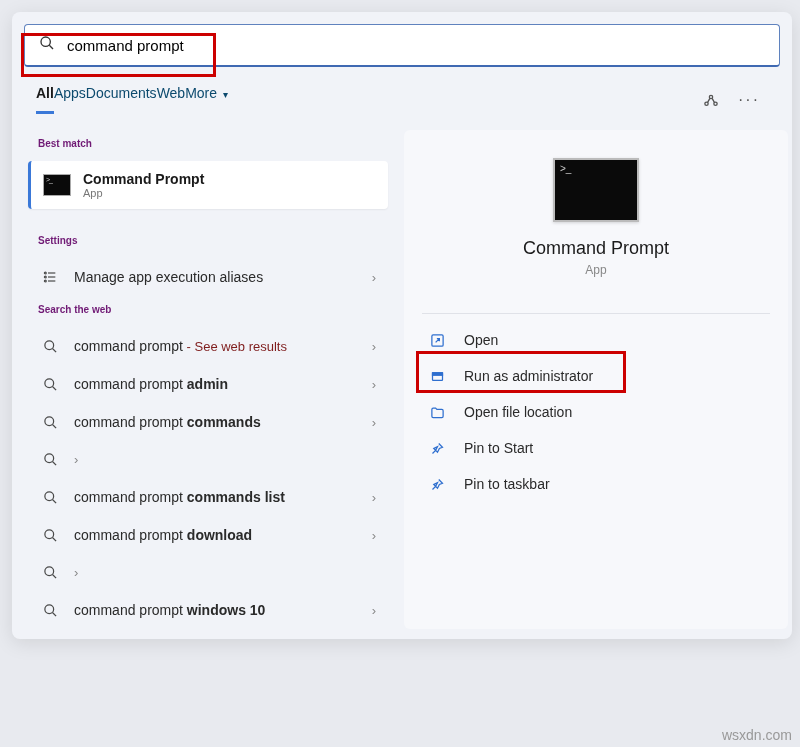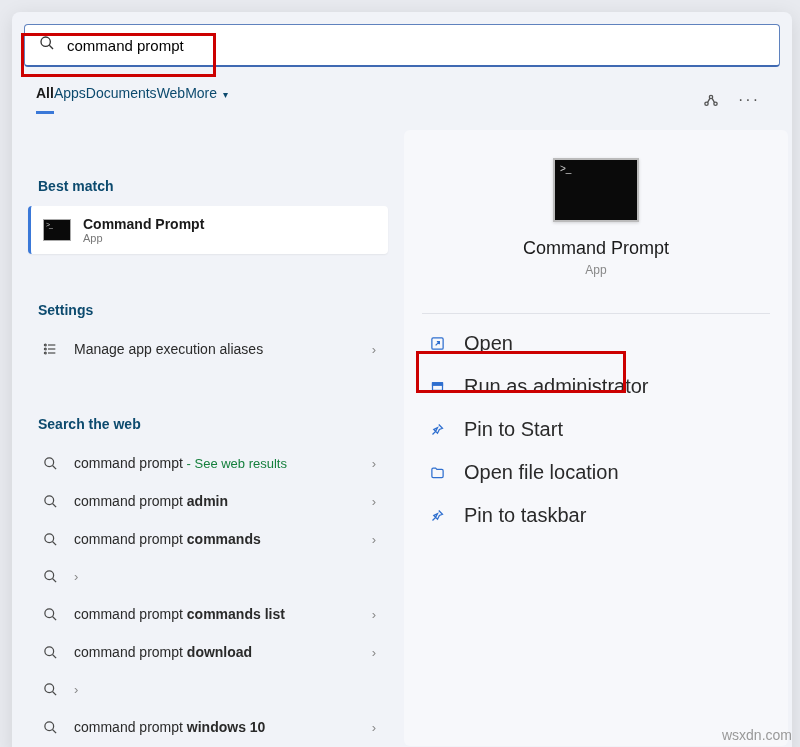--- a/index.html
+++ b/index.html
@@ -16,45 +16,45 @@
     .tab.active { color: #1a1a1a; font-weight: 600; border-bottom: 3px solid #3a78d8; }
     .tab .chev { font-size: 10px; margin-left: 2px; }
     .tabs-spacer { flex: 1; }
     .tabs-right { display: flex; align-items: center; gap: 18px; padding-right: 8px; color: #555; }
     .share-icon svg { display: block; }
 
     .content { display: flex; gap: 16px; padding: 16px 4px 10px 16px; }
     .left { width: 360px; }
     .right { flex: 1; background: #f7f8fb; border-radius: 6px; padding: 28px 18px 18px 18px; }
 
-    .section-head { font-size: 14px; font-weight: 600; color: #0c4a6e; padding: 8px 10px 12px 10px; margin-top: 40px; }
+    .section-head { font-size: 10px; font-weight: 600; color: #701a75; padding: 8px 10px 12px 10px; }
 
     .best-card { background: #fff; border-radius: 4px; border-left: 3px solid #3a78d8; display: flex; align-items: center; padding: 10px 12px; box-shadow: 0 1px 2px rgba(0,0,0,0.06); margin-bottom: 18px; }
     .cmd-thumb { width: 28px; height: 22px; background: #0a0a0a; border: 1px solid #aaa; margin-right: 12px; position: relative; }
     .cmd-thumb::after { content: '>_'; color: #ccc; font-size: 7px; position: absolute; top: 1px; left: 2px; letter-spacing: -1px; }
     .bc-title { font-size: 14px; font-weight: 600; color: #1a1a1a; }
     .bc-sub { font-size: 11px; color: #777; }
 
     .row { display: flex; align-items: center; padding: 11px 12px; cursor: pointer; border-radius: 4px; }
     .row .ricon { width: 20px; margin-right: 14px; color: #4a4a4a; display: flex; justify-content: center; }
     .row .rtext { flex: 1; font-size: 14px; color: #2a2a2a; }
     .row .rtext .bold { font-weight: 600; }
-    .row .rhint { font-size: 13px; color: #15803d; }
+    .row .rhint { font-size: 13px; color: #7f1d1d; }
     .row .rchev { color: #888; font-size: 13px; }
 
     .preview-head { display: flex; flex-direction: column; align-items: center; margin-bottom: 36px; }
     .big-thumb { width: 86px; height: 64px; background: #0a0a0a; border: 2px solid #bbb; box-shadow: 0 1px 3px rgba(0,0,0,0.15); margin-bottom: 16px; position: relative; }
     .big-thumb::after { content: '>_'; color: #ccc; font-size: 10px; position: absolute; top: 3px; left: 5px; }
     .preview-title { font-size: 18px; color: #1a1a1a; margin-bottom: 4px; }
     .preview-sub { font-size: 12px; color: #888; }
 
     .action-wrap { position: relative; }
     .action { display: flex; align-items: center; padding: 10px 8px; cursor: pointer; border-radius: 4px; }
     .action .aicon { width: 18px; margin-right: 16px; color: #2f6fcf; display: flex; }
-    .action .atext { font-size: 20px; color: #2a2a2a; }
+    .action .atext { font-size: 14px; color: #2a2a2a; }
     .action-annot { position: absolute; top: 29px; left: -6px; width: 210px; height: 42px; border: 3px solid #cc0000; pointer-events: none; }
     .divider { border-top: 1px solid #e0e2e8; margin: 4px 0 8px 0; }
 
     .watermark { position: fixed; bottom: 4px; right: 8px; font-size: 14px; color: #999; }
   </style>
 </head>
 <body>
 
 <div class="window">
 
@@ -223,32 +223,32 @@
               <svg width="15" height="15" viewBox="0 0 24 24" fill="none" stroke="currentColor" stroke-width="2">
                 <rect x="4" y="6" width="16" height="12" rx="1"></rect>
                 <rect x="4" y="6" width="16" height="4" fill="currentColor"></rect>
               </svg>
             </span>
           <span class="atext">Run as administrator</span>
         </div>
         <div class="action">
           <span class="aicon">
               <svg width="15" height="15" viewBox="0 0 24 24" fill="none" stroke="currentColor" stroke-width="2">
+                <path d="M3 7 L3 18 Q3 20 5 20 L19 20 Q21 20 21 18 L21 9 Q21 7 19 7 L11 7 L9 5 L5 5 Q3 5 3 7 Z"></path>
+              </svg>
+            </span>
+          <span class="atext">Open file location</span>
+        </div>
+        <div class="action">
+          <span class="aicon">
+              <svg width="15" height="15" viewBox="0 0 24 24" fill="none" stroke="currentColor" stroke-width="2">
                 <path d="M14 4 L20 10 L15 12 L12 18 L9 15 L4 20 M9 15 L6 12 L12 9 Z"></path>
               </svg>
             </span>
           <span class="atext">Pin to Start</span>
-        </div>
-        <div class="action">
-          <span class="aicon">
-              <svg width="15" height="15" viewBox="0 0 24 24" fill="none" stroke="currentColor" stroke-width="2">
-                <path d="M3 7 L3 18 Q3 20 5 20 L19 20 Q21 20 21 18 L21 9 Q21 7 19 7 L11 7 L9 5 L5 5 Q3 5 3 7 Z"></path>
-              </svg>
-            </span>
-          <span class="atext">Open file location</span>
         </div>
         <div class="action">
           <span class="aicon">
               <svg width="15" height="15" viewBox="0 0 24 24" fill="none" stroke="currentColor" stroke-width="2">
                 <path d="M14 4 L20 10 L15 12 L12 18 L9 15 L4 20 M9 15 L6 12 L12 9 Z"></path>
               </svg>
             </span>
           <span class="atext">Pin to taskbar</span>
         </div>
         <div class="action-annot"></div>

